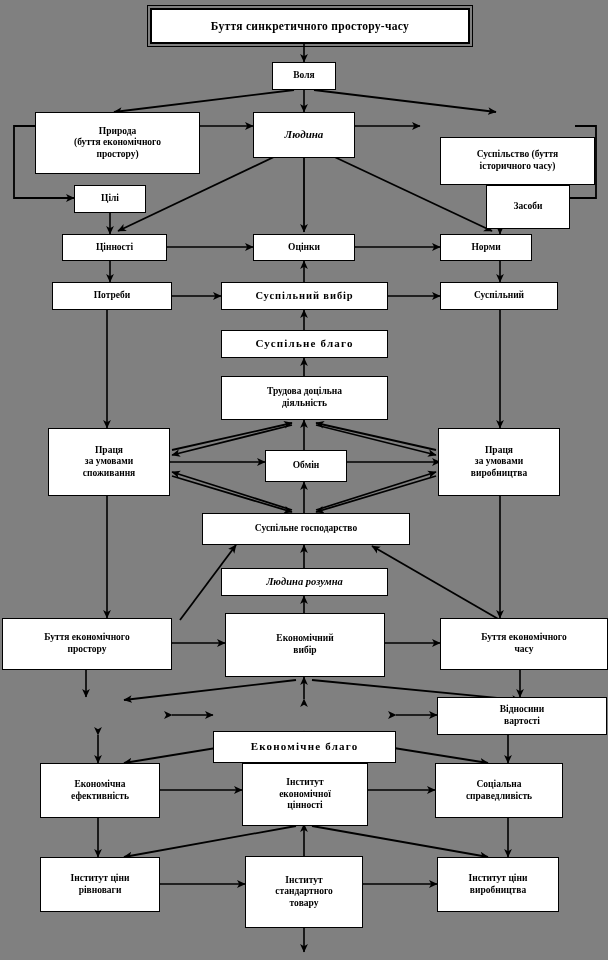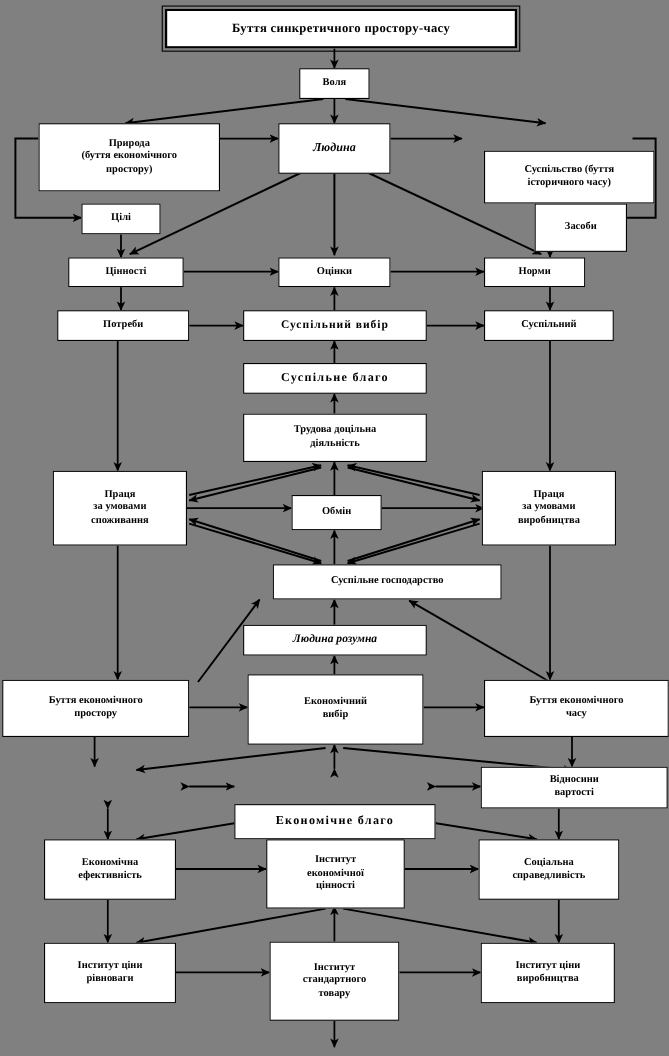--- a/index.html
+++ b/index.html
@@ -271,21 +271,21 @@
   <div class="node" style="left:265px; top:450px; width:82px; height:32px;">
     <span class="lbl">Обмін</span>
   </div>
 
   <div class="node" style="left:438px; top:428px; width:122px; height:68px;">
     <span class="lbl">Праця
 за умовами
 виробництва</span>
   </div>
 
-  <div class="node" style="left:202px; top:513px; width:208px; height:32px;margin-left:46px;">
+  <div class="node" style="left:202px; top:513px; width:208px; height:32px;">
     <span class="lbl">Суспільне господарство</span>
   </div>
 
   <div class="node italic" style="left:221px; top:568px; width:167px; height:28px; font-size:10.5px;justify-content:flex-end;">
     <span class="lbl">Людина розумна</span>
   </div>
 
   <div class="node" style="left:2px; top:618px; width:170px; height:52px;">
     <span class="lbl">Буття економічного
 простору</span>

